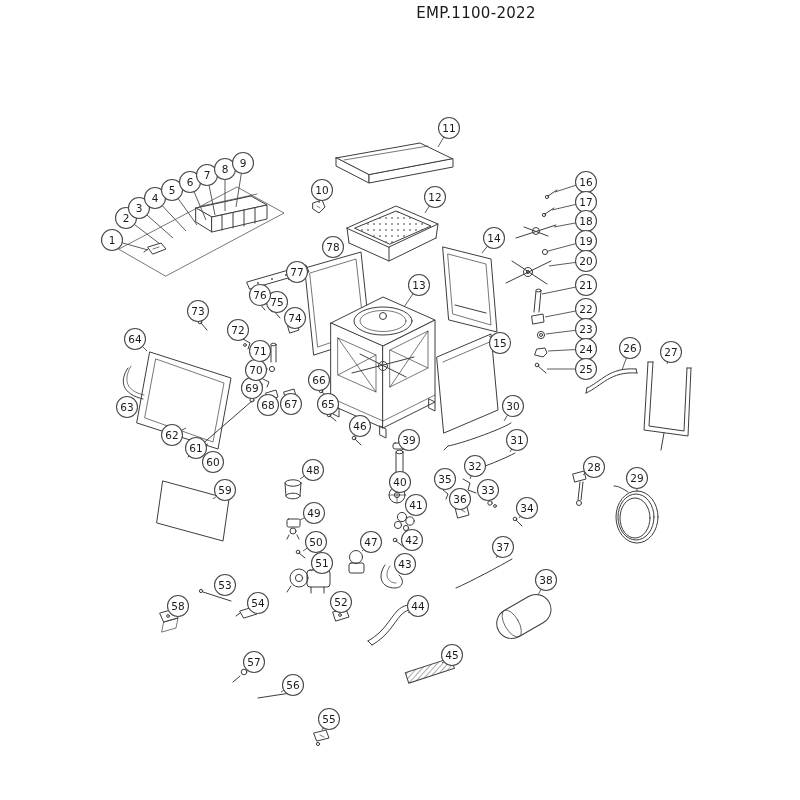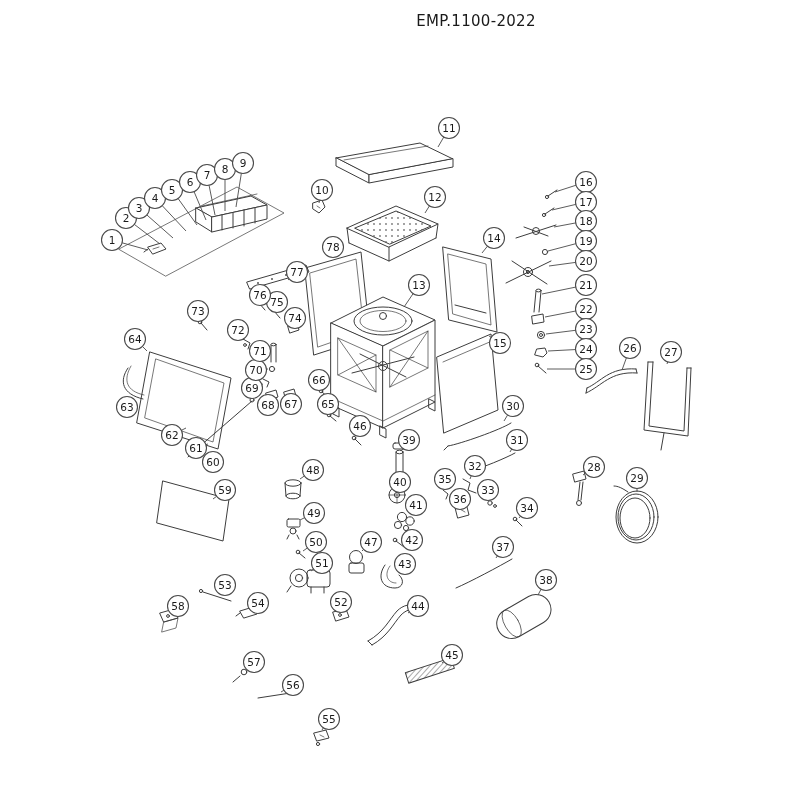--- a/index.html
+++ b/index.html
@@ -6,21 +6,21 @@
   #canvas {
     position: relative;
     width: 800px;
     height: 800px;
     background: var(--bg, #ffffff);
     font-family: "DejaVu Sans", sans-serif;
     overflow: hidden;
   }
   #title {
     position: absolute;
-    top: 12px;
+    top: 4px;
     left: 0;
     width: 100%;
     text-align: center;
     padding-left: 152px;
     box-sizing: border-box;
     font-size: 15px;
     letter-spacing: 0.3px;
     color: var(--text, #1a1a1a);
   }
   svg.layer { position: absolute; left: 0; top: 0; }

